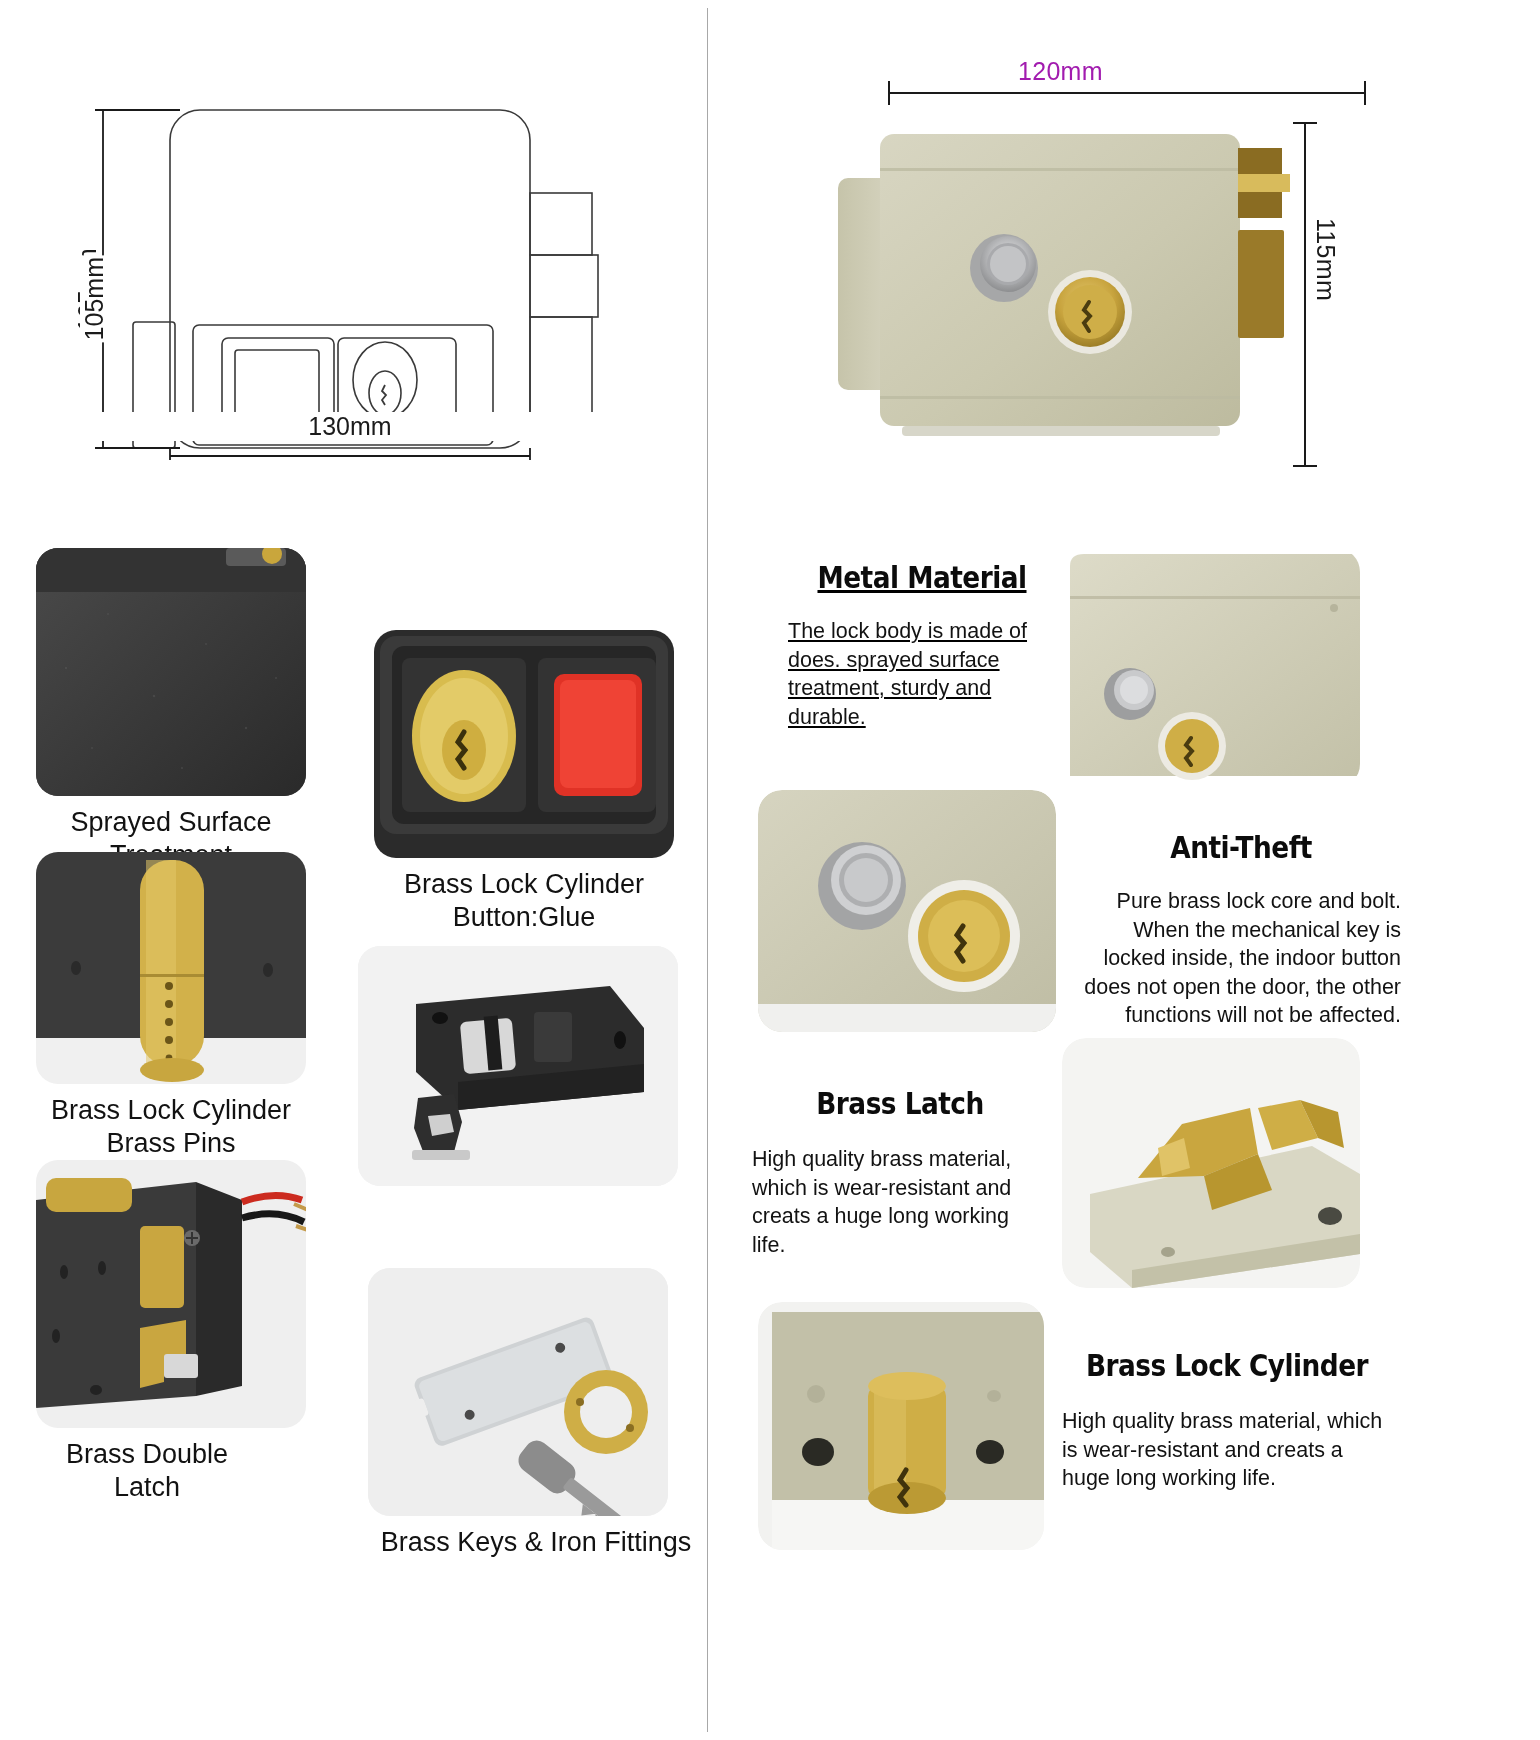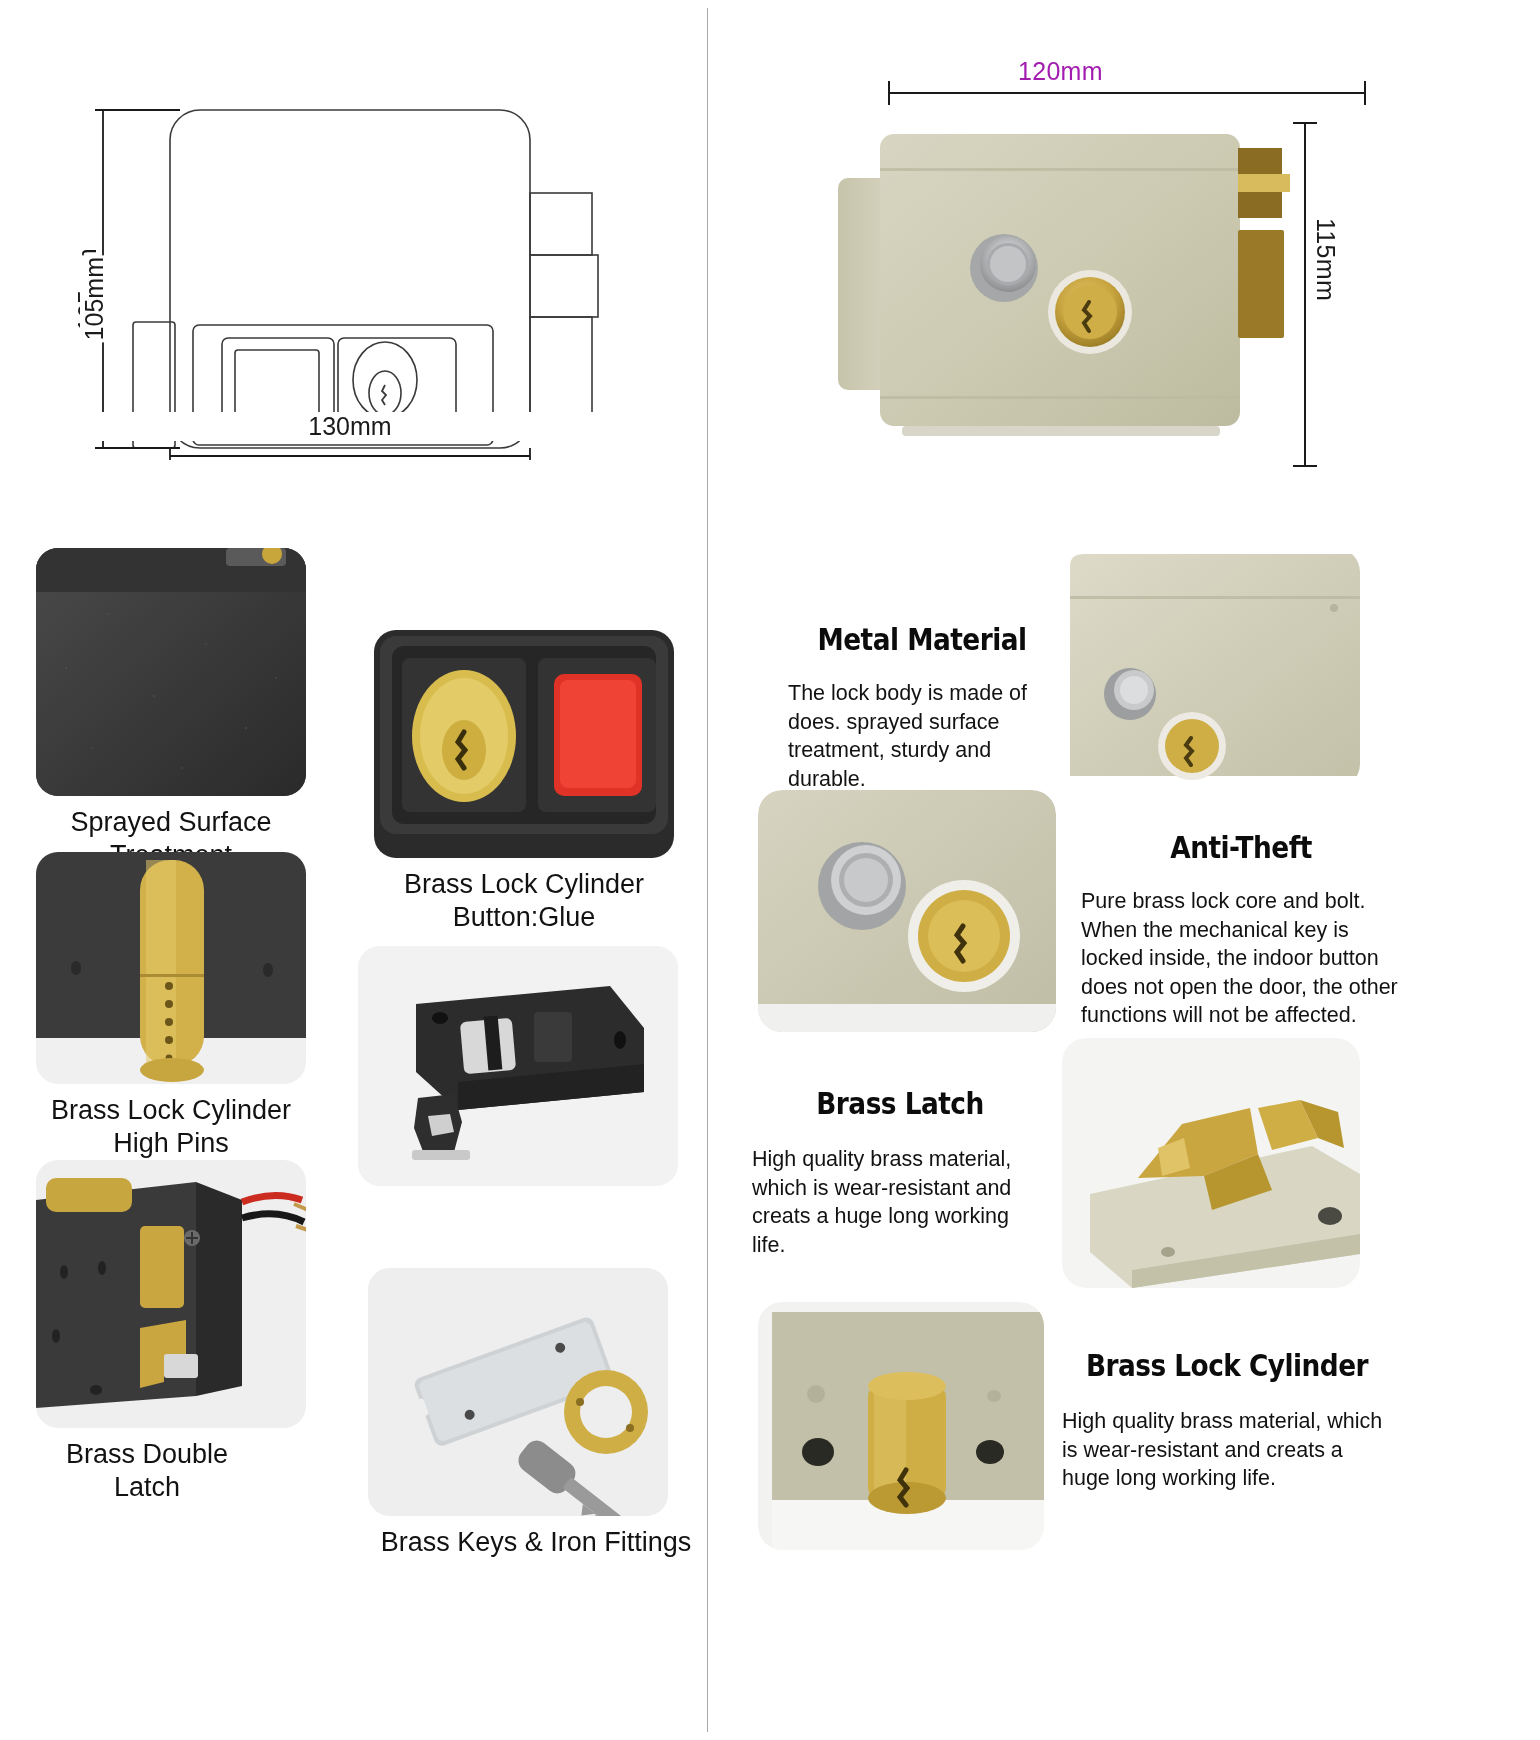--- a/index.html
+++ b/index.html
@@ -272,21 +272,21 @@
             <circle cx="133" cy="152" r="4"></circle>
           <circle cx="133" cy="170" r="4"></circle>
             <circle cx="133" cy="188" r="4"></circle>
           <circle cx="133" cy="206" r="3.4"></circle>
         </g>
         <ellipse cx="136" cy="218" rx="32" ry="12" fill="#c8a63f"></ellipse>
       </svg>
     </div>
     <div class="cap">
       <div>Brass Lock Cylinder</div>
-      <div>High Pins</div>
+      <div>Brass Pins</div>
     </div>
   </div>
 
   <div class="lfeat" style="left:358px; top:946px; width:320px;">
     <div class="photo-card" style="width:320px;height:240px;background:#f2f2f2;">
       <svg width="320" height="240" viewBox="0 0 320 240">
         <rect width="320" height="240" fill="#f2f2f2"></rect>
 
         <path d="M58 58 L252 40 L286 82 L286 146 L100 164 L58 126 Z" fill="#2c2c2c"></path>
         <path d="M100 164 L286 146 L286 118 L100 136 Z" fill="#222"></path>
@@ -357,21 +357,21 @@
         <g transform="rotate(38 180 196)">
           <rect x="152" y="182" width="58" height="34" rx="12" fill="#8c8c8c"></rect>
           <rect x="206" y="192" width="86" height="14" rx="3" fill="#9a9a9a"></rect>
           <path d="M232 206 l6 10 l10 -10 l8 10 l10 -10 l8 10 l8 -10" fill="#9a9a9a"></path>
         </g>
       </svg>
     </div>
     <div class="cap">Brass Keys &amp; Iron Fittings</div>
   </div>
 
-  <div class="rfeat" style="left:782px; top:622px; width:280px;">
+  <div class="rfeat" style="left:782px; top:560px; width:280px;text-decoration:underline;">
     <div class="rhead">Metal Material</div>
     <div class="rbody" style="margin-top:22px; padding-left:6px;">The lock body is made of does. sprayed surface treatment, sturdy  and durable.</div>
   </div>
   <div class="rcard" style="position:absolute; left:1062px; top:548px; width:298px; height:240px;">
     <svg width="298" height="240" viewBox="0 0 298 240">
       <defs>
         <linearGradient id="bg1" x1="0" y1="0" x2="1" y2="1">
           <stop offset="0%" stop-color="#dddbc8"></stop>
           <stop offset="100%" stop-color="#c3c1a8"></stop>
         </linearGradient>
@@ -406,21 +406,21 @@
       <circle cx="108" cy="90" r="22" fill="#c8c9cb"></circle>
 
       <circle cx="206" cy="146" r="56" fill="#efeee8"></circle>
       <circle cx="206" cy="146" r="46" fill="#cfae46"></circle>
       <circle cx="206" cy="146" r="36" fill="#dcbe58"></circle>
       <path d="M205 136 l-6 9 l7 8 l-7 9 l6 9" stroke="#40330c" stroke-width="5" fill="none" stroke-linecap="round"></path>
     </svg>
   </div>
   <div class="rfeat" style="left:1062px; top:830px; width:320px;margin-left:19px;">
     <div class="rhead">Anti-Theft</div>
-    <div class="rbody" style="margin-top:22px;">Pure brass lock core and bolt. When the mechanical key is locked inside, the indoor button does not open the door, the other functions will not be affected.</div>
+    <div class="rbody" style="margin-top:22px;text-align:right;">Pure brass lock core and bolt. When the mechanical key is locked inside, the indoor button does not open the door, the other functions will not be affected.</div>
   </div>
 
   <div class="rfeat" style="left:752px; top:1086px; width:296px;">
     <div class="rhead">Brass Latch</div>
     <div class="rbody" style="margin-top:24px;">High quality brass material, which is wear-resistant and creats a huge long working life.</div>
   </div>
   <div class="rcard" style="position:absolute; left:1062px; top:1038px; width:298px; height:250px;">
     <svg width="298" height="250" viewBox="0 0 298 250">
       <rect width="298" height="250" rx="24" fill="#f4f4f2"></rect>
       <path d="M28 156 L250 108 L298 136 L298 216 L70 250 L28 214 Z" fill="#d9d7c4"></path>

